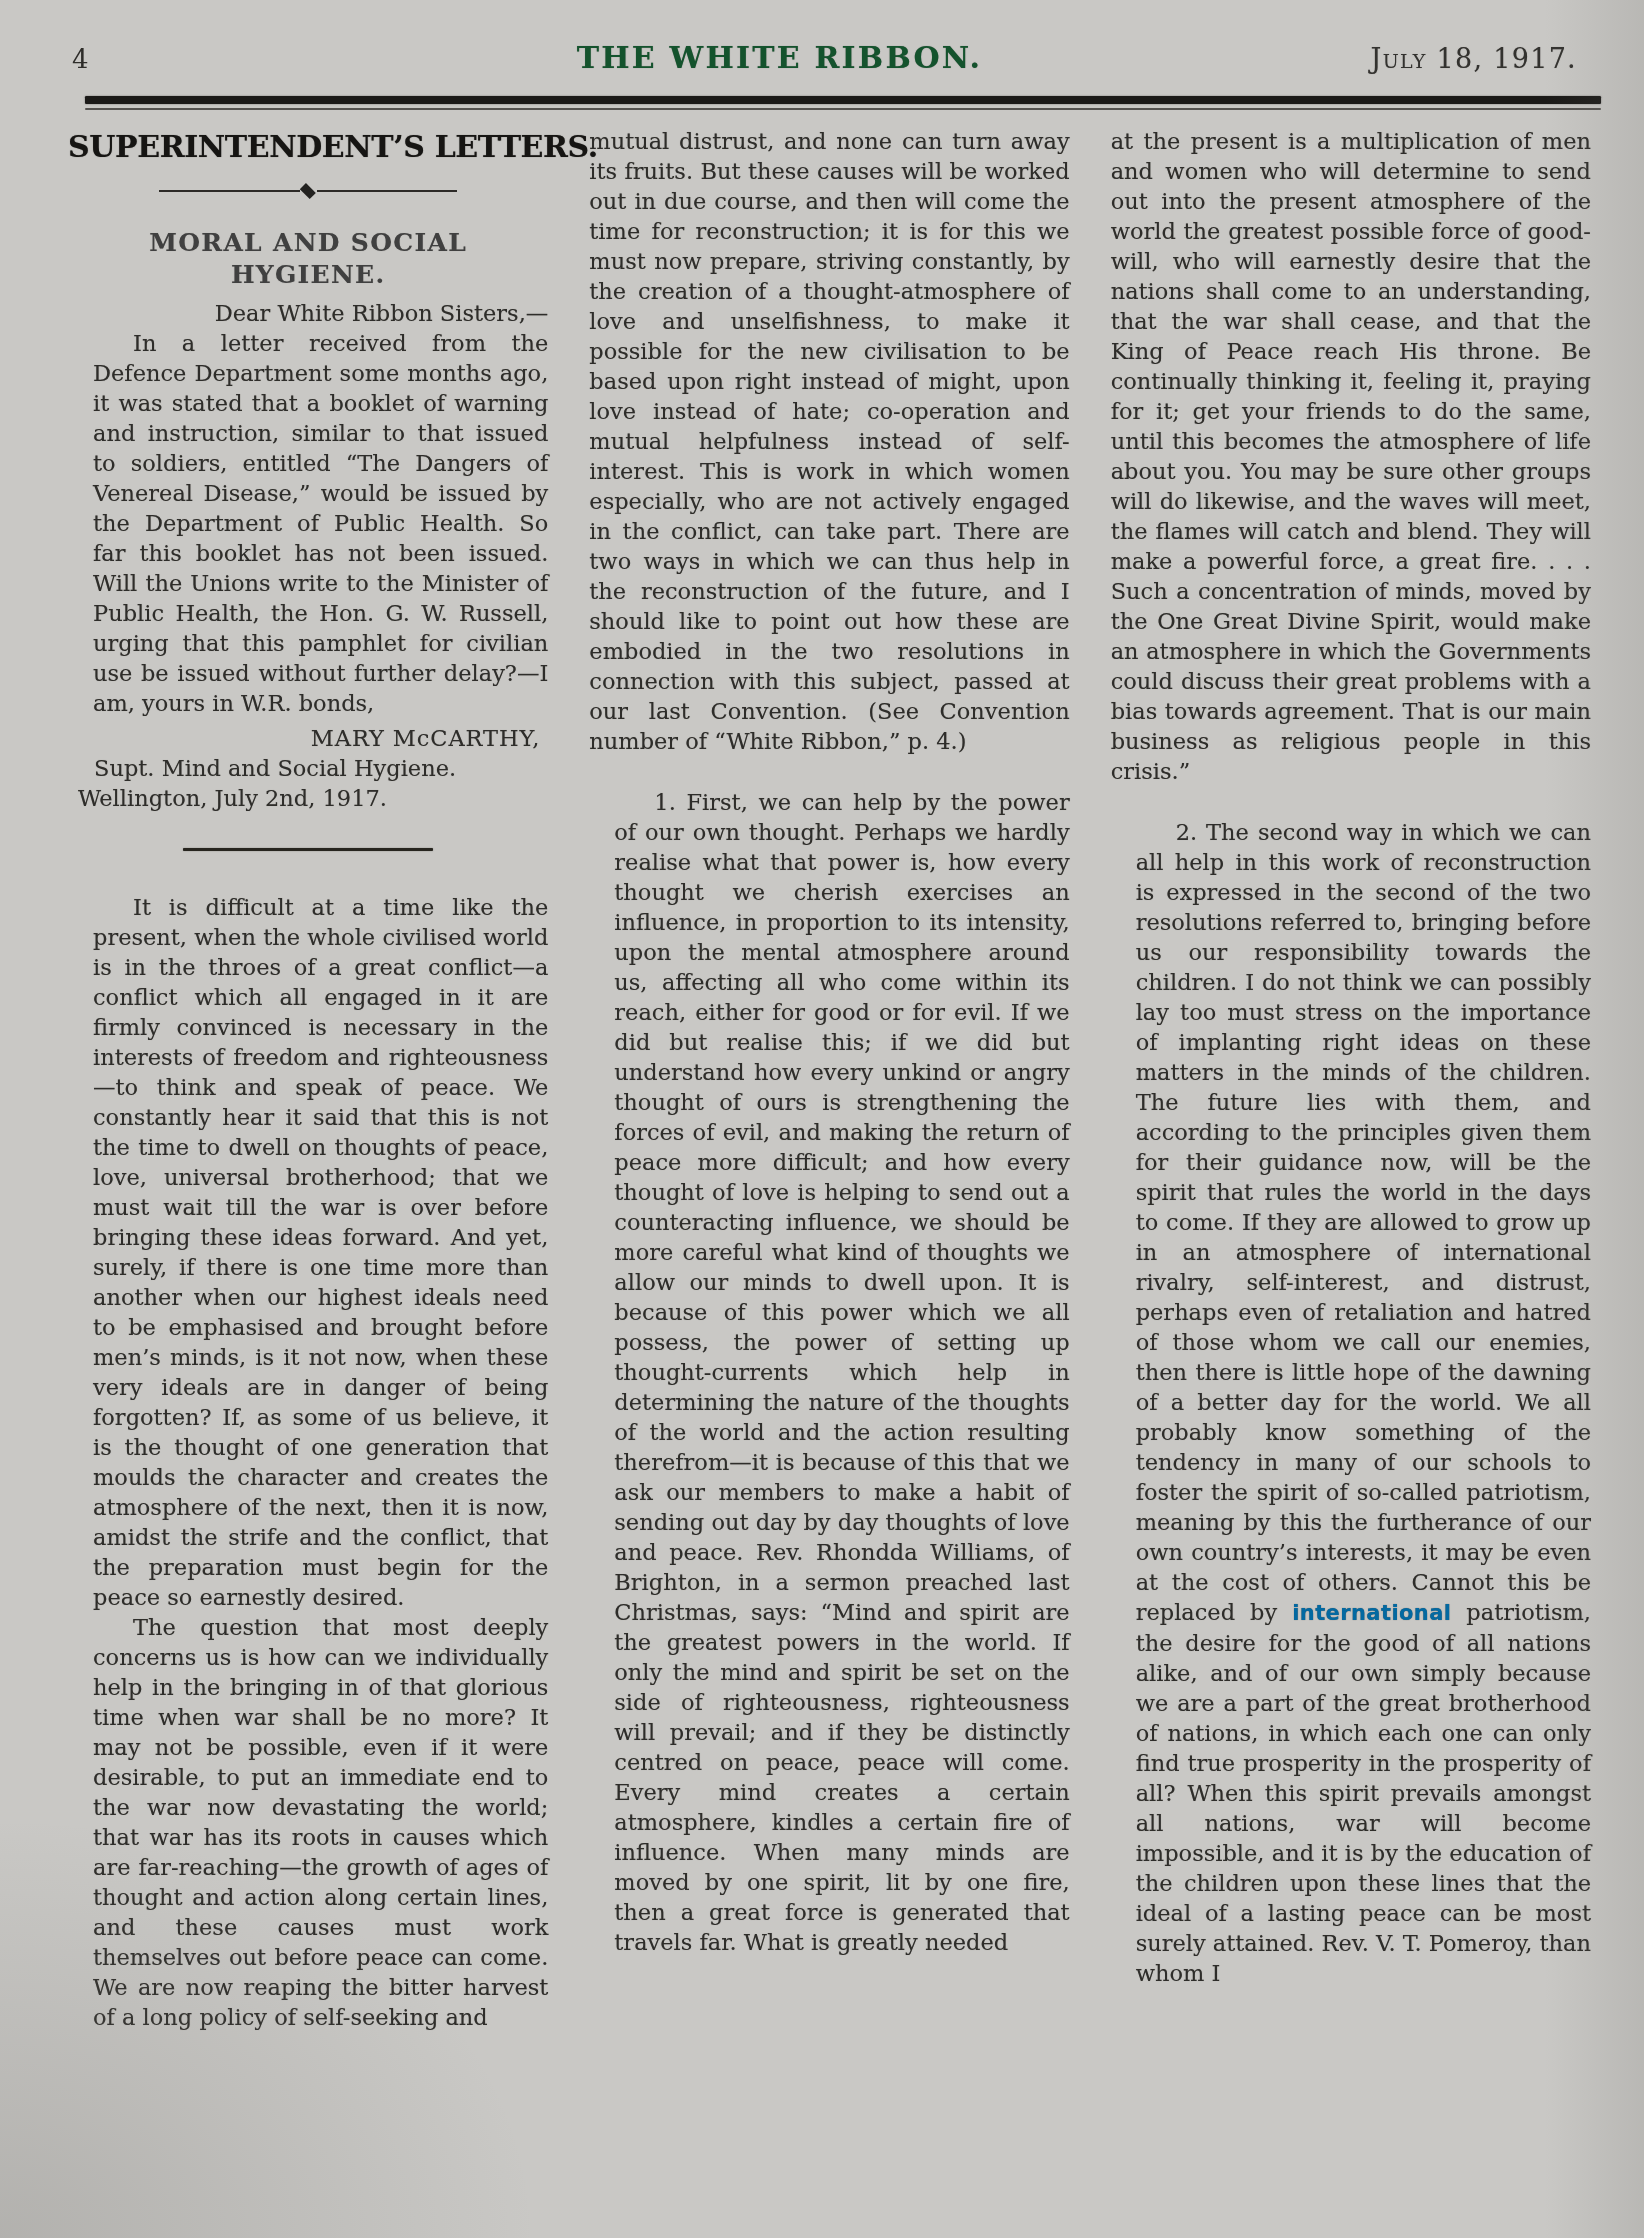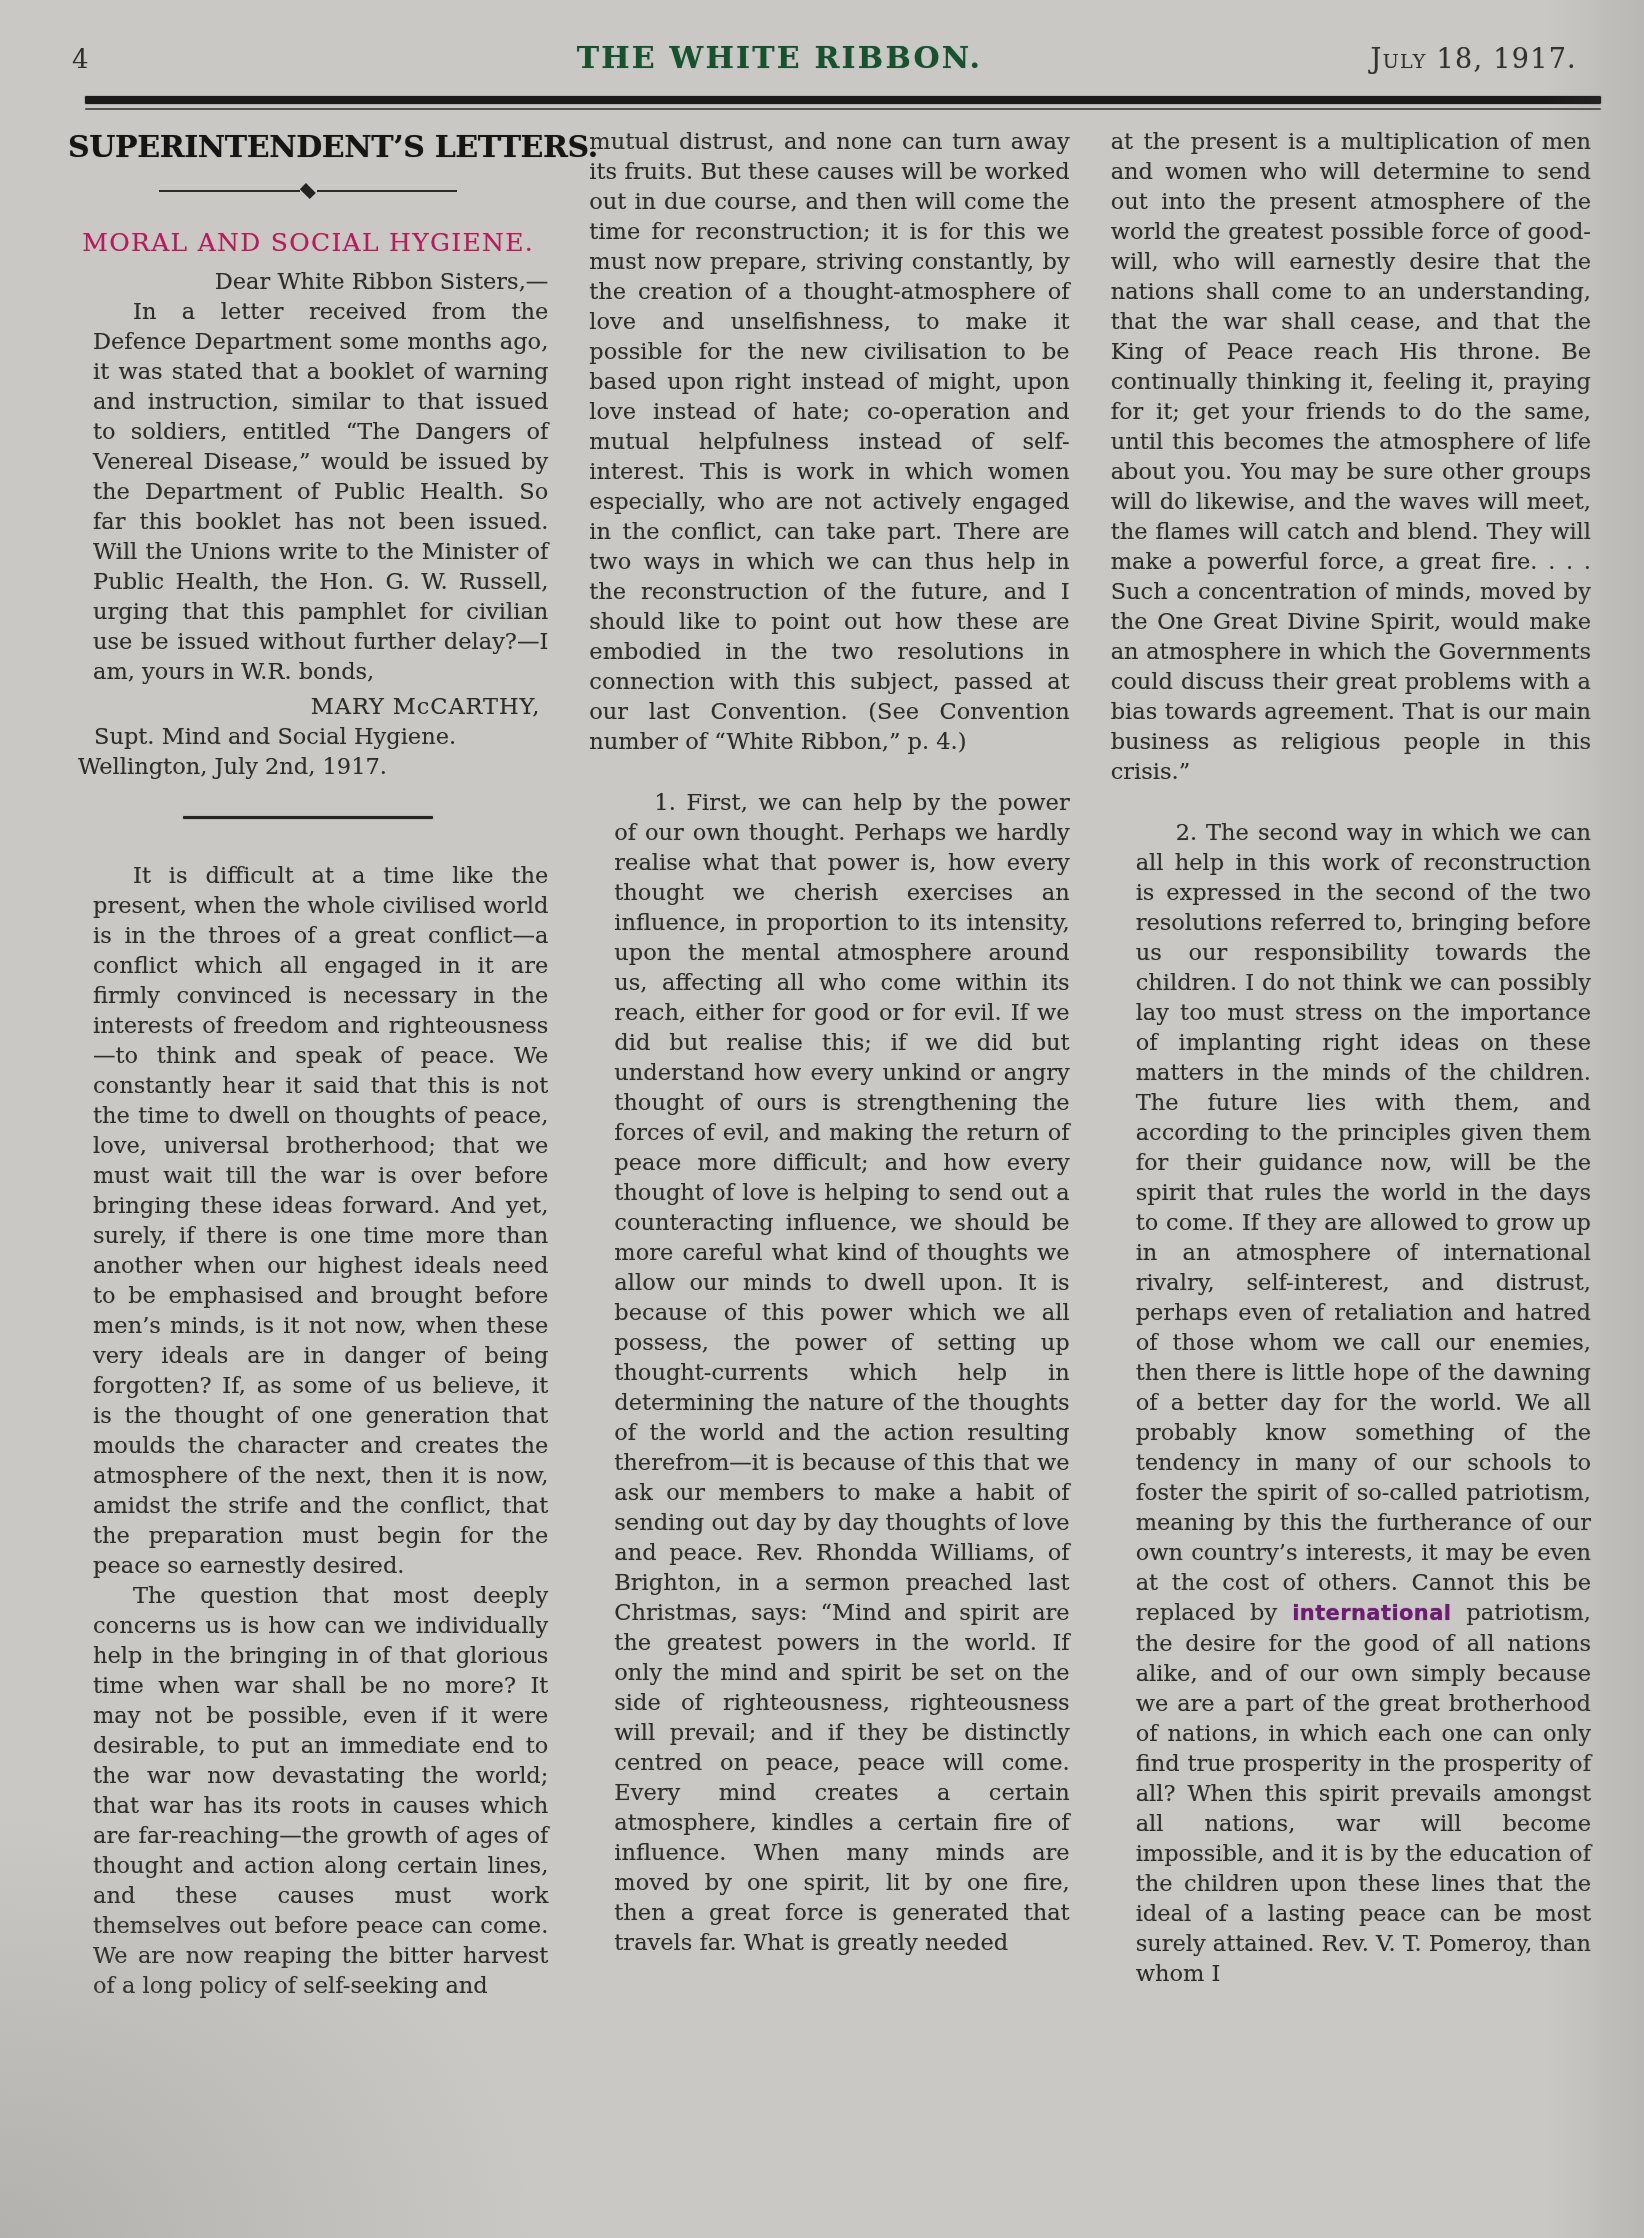--- a/index.html
+++ b/index.html
@@ -53,34 +53,34 @@
        text-shadow:0 0 0.7px rgba(55,52,48,.38);}
   .section-title{
     margin:1.8px 0 0 0;font-size:30px;line-height:39px;font-weight:700;letter-spacing:-0.4px;
     text-align:left;white-space:nowrap;color:#161513;
     text-shadow:0 0 0.9px rgba(25,23,20,.55);
   }
   .ornament{display:flex;align-items:center;width:62%;margin:18px auto 29px auto;}
   .orn-line{flex:1;height:1.8px;background:#2c2a27;}
   .orn-diamond{width:13.5px;height:13.5px;margin:0 1.8px;background:#232220;transform:rotate(45deg) scale(1,.62);}
   .subheading{
-    margin:0 0 7.2px 0;font-weight:400;font-size:25px;line-height:32px;
-    letter-spacing:1.3px;text-align:center;color:#be185d;
+    margin:0 0 7.2px 0;font-weight:700;font-size:25px;line-height:32px;
+    letter-spacing:1.3px;text-align:center;color:#404040;
   }
   .salutation{text-align:right;}
   .para{text-indent:40px;margin-left:25px;}
   .cont{text-indent:0;}
   .gap{margin-top:31px;}
   .signature{text-align:right;padding-right:8px;letter-spacing:0.9px;margin-top:5px;}
   .sig-role{padding-left:26px;text-align:left;}
   .dateline{padding-left:10px;text-align:left;}
   .rule{width:52%;height:2.7px;background:#27251f;margin:35px auto 41px auto;border-radius:0.9px;
         box-shadow:0 0 1.3px rgba(30,28,24,.5);}
   .blk b{font-weight:700;font-family:"DejaVu Sans","Liberation Sans",sans-serif;
-         font-size:21px;letter-spacing:0.4px;color:#701a75;text-shadow:0 0 0.9px rgba(10,10,10,.6);}
+         font-size:21px;letter-spacing:0.4px;color:#0369a1;text-shadow:0 0 0.9px rgba(10,10,10,.6);}
 </style>
 </head>
 <body>
 
 <div class="page">
 
   <div class="hdr">
     <div class="pageno">4</div>
     <div class="masthead">THE WHITE RIBBON.</div>
     <div class="issue-date">July 18, 1917.</div>

